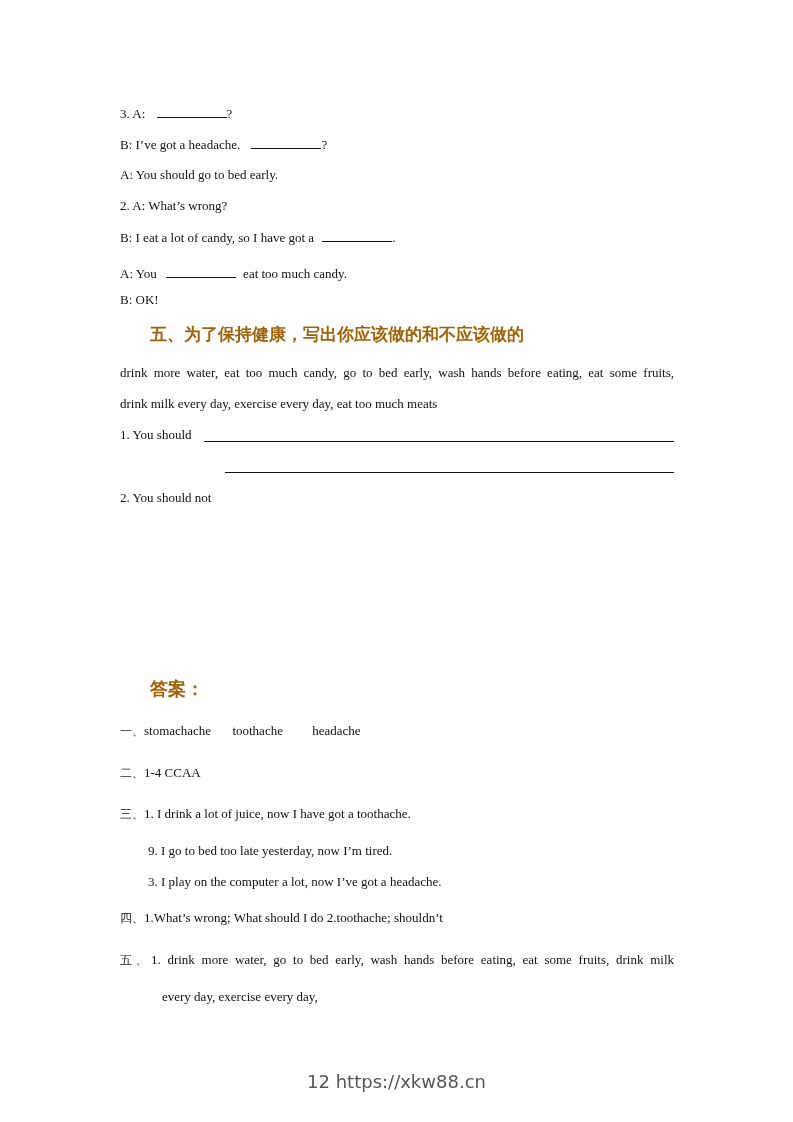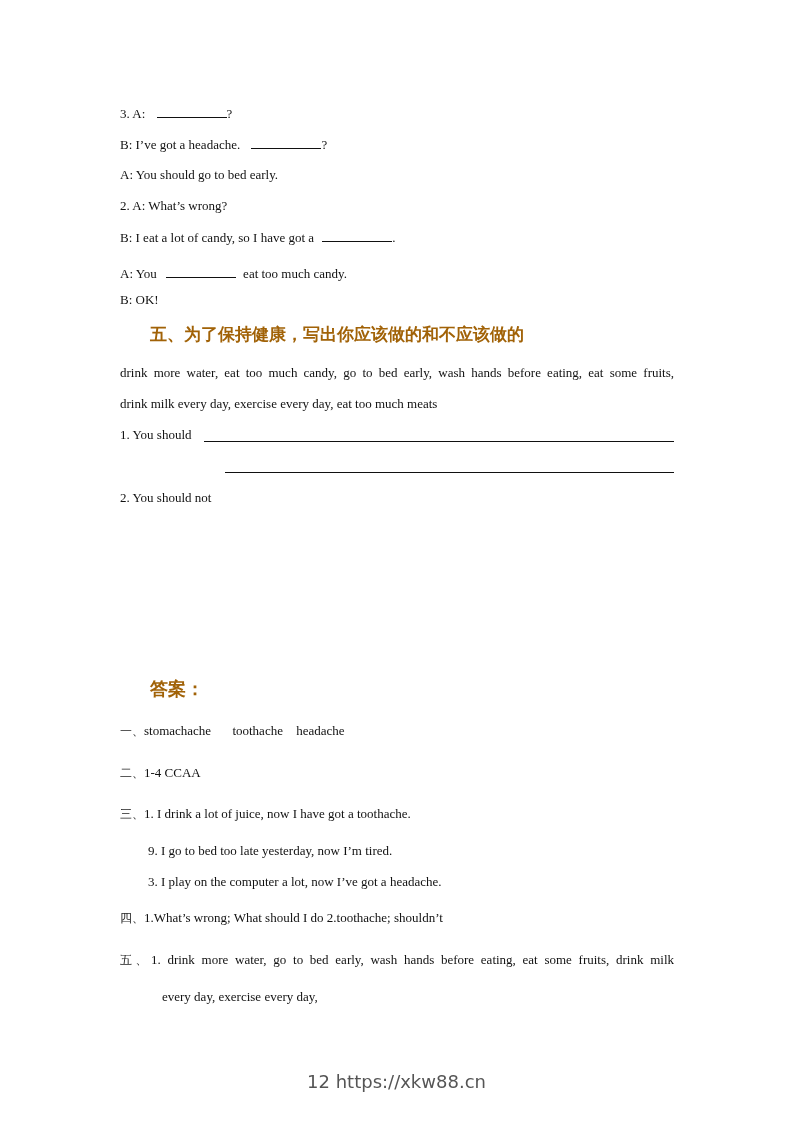--- a/index.html
+++ b/index.html
@@ -42,21 +42,21 @@
 <div class="line" style="top:427px;">1. You should</div>
 <div class="fill-line" style="left:204px;top:441px;width:470px;"></div>
 <div class="line" style="top:458px;margin-top:32px;">2. You should not</div>
 <div class="fill-line" style="left:225px;top:472px;width:449px;"></div>
 
 <div class="heading" style="top:678px;font-size:18px;font-family:Liberation Serif, serif;">答案：</div>
 
 <div class="line" style="top:723px;">
   <span class="cn">一、</span><span>stomachache</span>
   <span style="margin-left:18px;">toothache</span>
-  <span style="margin-left:10px;">headache</span>
+  <span style="margin-left:26px;">headache</span>
 </div>
 
 <div class="line" style="top:765px;text-align:center;">
   <span class="cn">二、</span><span>1-4 CCAA</span>
 </div>
 
 <div class="line" style="top:806px;text-align:right;">
   <span class="cn">三、</span><span>1. I drink a lot of juice, now I have got a toothache.</span>
 </div>
 <div class="line" style="top:843px;left:148px;">9. I go to bed too late yesterday, now I’m tired.</div>

